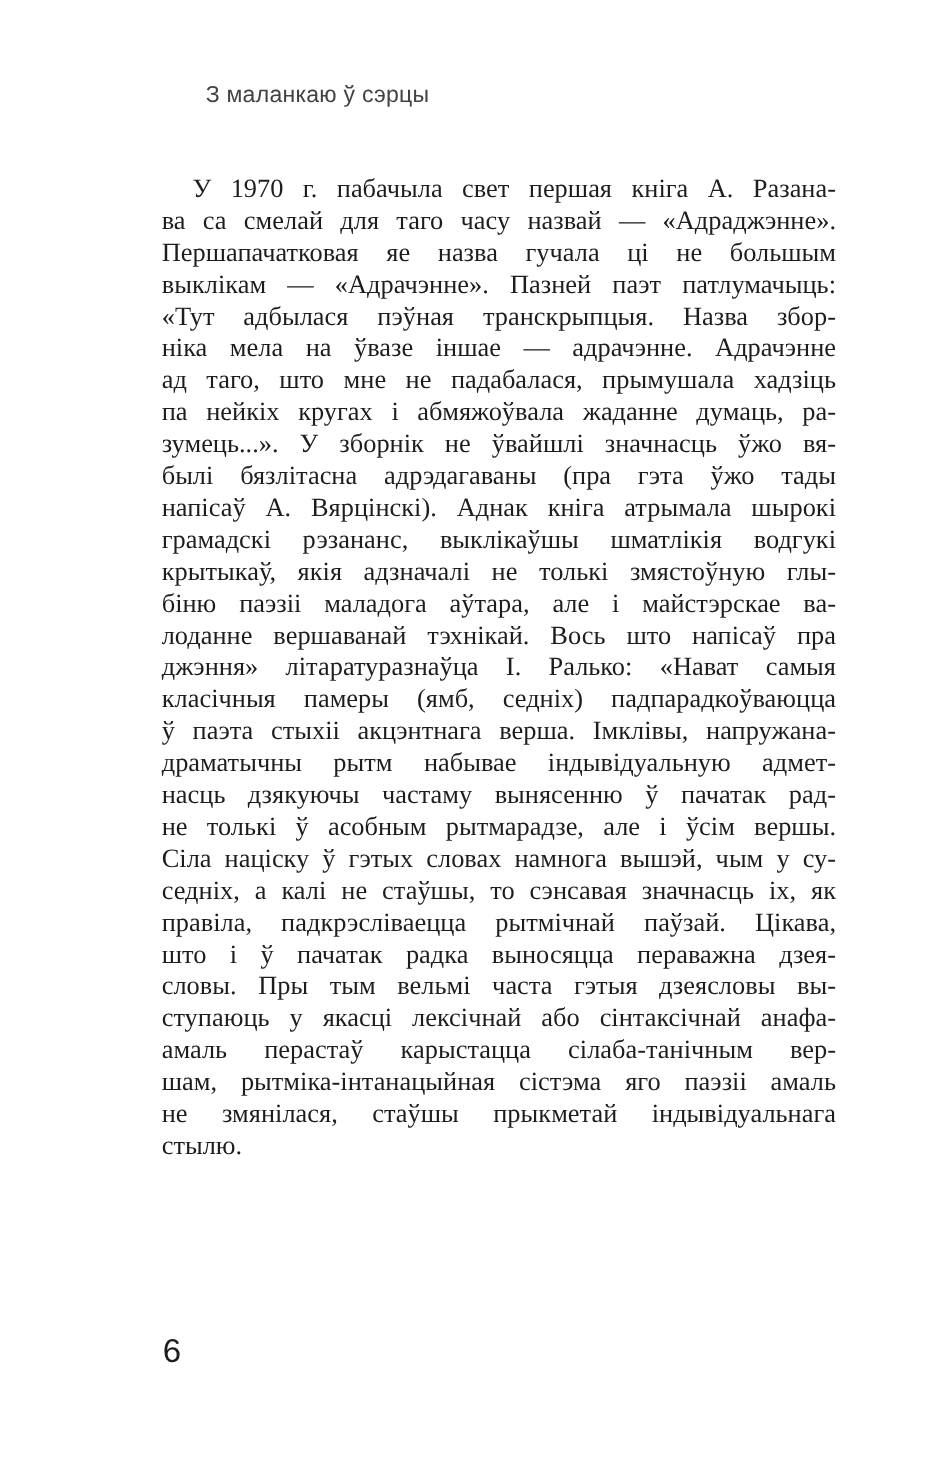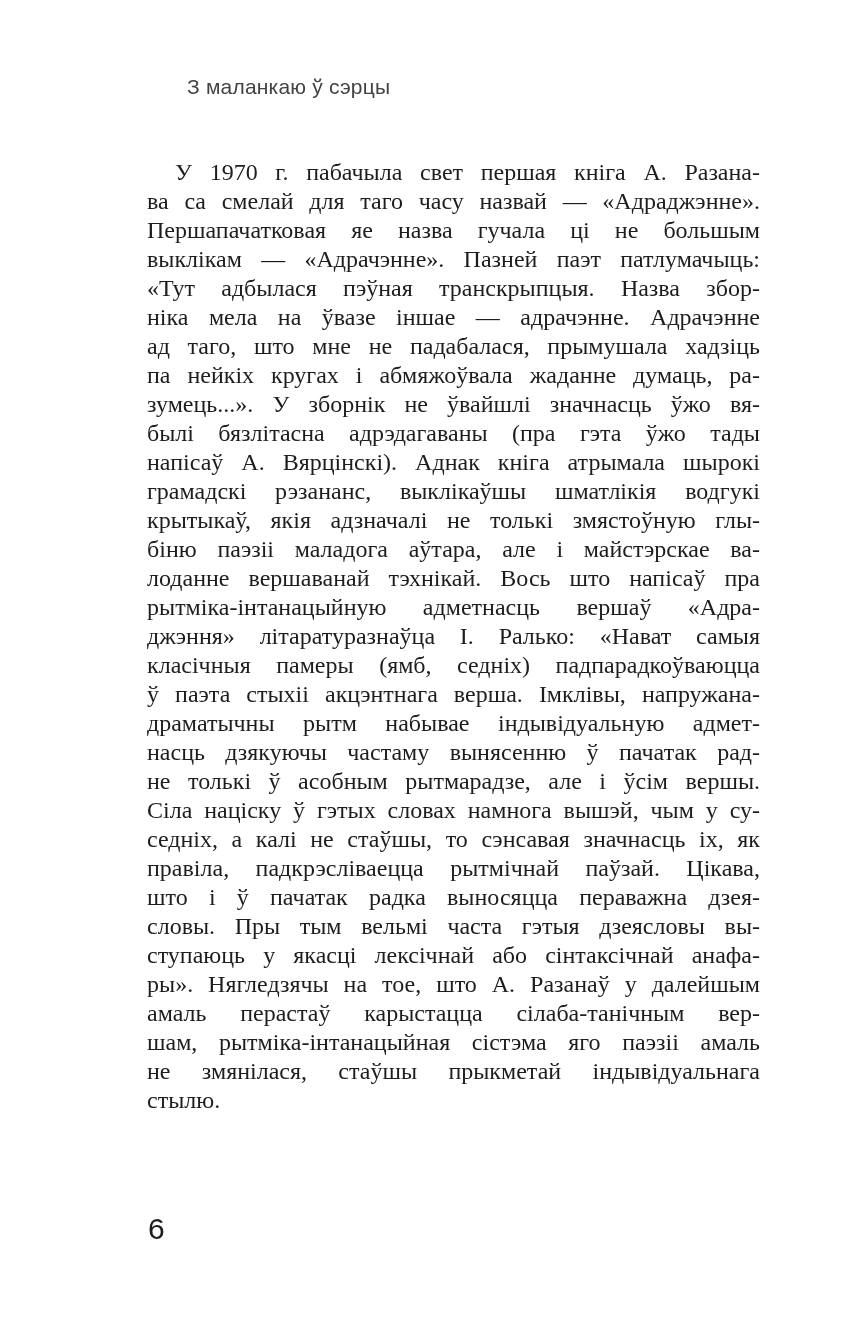--- a/index.html
+++ b/index.html
@@ -76,34 +76,32 @@
       <div class="textline">ніка мела на ўвазе іншае — адрачэнне. Адрачэнне</div>
       <div class="textline">ад таго, што мне не падабалася, прымушала хадзіць</div>
       <div class="textline">па нейкіх кругах і абмяжоўвала жаданне думаць, ра-</div>
       <div class="textline">зумець...». У зборнік не ўвайшлі значнасць ўжо вя-</div>
       <div class="textline">былі бязлітасна адрэдагаваны (пра гэта ўжо тады</div>
       <div class="textline">напісаў А. Вярцінскі). Аднак кніга атрымала шырокі</div>
       <div class="textline">грамадскі рэзананс, выклікаўшы шматлікія водгукі</div>
       <div class="textline">крытыкаў, якія адзначалі не толькі змястоўную глы-</div>
       <div class="textline">біню паэзіі маладога аўтара, але і майстэрскае ва-</div>
       <div class="textline">лоданне вершаванай тэхнікай. Вось што напісаў пра</div>
-      <div class="textline">рытміка-інтанацыйную адметнасць вершаў «Адра-</div>
       <div class="textline">джэння» літаратуразнаўца І. Ралько: «Нават самыя</div>
       <div class="textline">класічныя памеры (ямб, седніх) падпарадкоўваюцца</div>
       <div class="textline">ў паэта стыхіі акцэнтнага верша. Імклівы, напружана-</div>
       <div class="textline">драматычны рытм набывае індывідуальную адмет-</div>
       <div class="textline">насць дзякуючы частаму вынясенню ў пачатак рад-</div>
       <div class="textline">не толькі ў асобным рытмарадзе, але і ўсім вершы.</div>
       <div class="textline">Сіла націску ў гэтых словах намнога вышэй, чым у су-</div>
       <div class="textline">седніх, а калі не стаўшы, то сэнсавая значнасць іх, як</div>
       <div class="textline">правіла, падкрэсліваецца рытмічнай паўзай. Цікава,</div>
       <div class="textline">што і ў пачатак радка выносяцца пераважна дзея-</div>
       <div class="textline">словы. Пры тым вельмі часта гэтыя дзеясловы вы-</div>
       <div class="textline">ступаюць у якасці лексічнай або сінтаксічнай анафа-</div>
-      <div class="textline">ры». Нягледзячы на тое, што А. Разанаў у далейшым</div>
       <div class="textline">амаль перастаў карыстацца сілаба-танічным вер-</div>
       <div class="textline">шам, рытміка-інтанацыйная сістэма яго паэзіі амаль</div>
       <div class="textline">не змянілася, стаўшы прыкметай індывідуальнага</div>
       <div class="textline last">стылю.</div>
     </div>
 
   <div class="page-number">6</div>
 
 </div>
 

